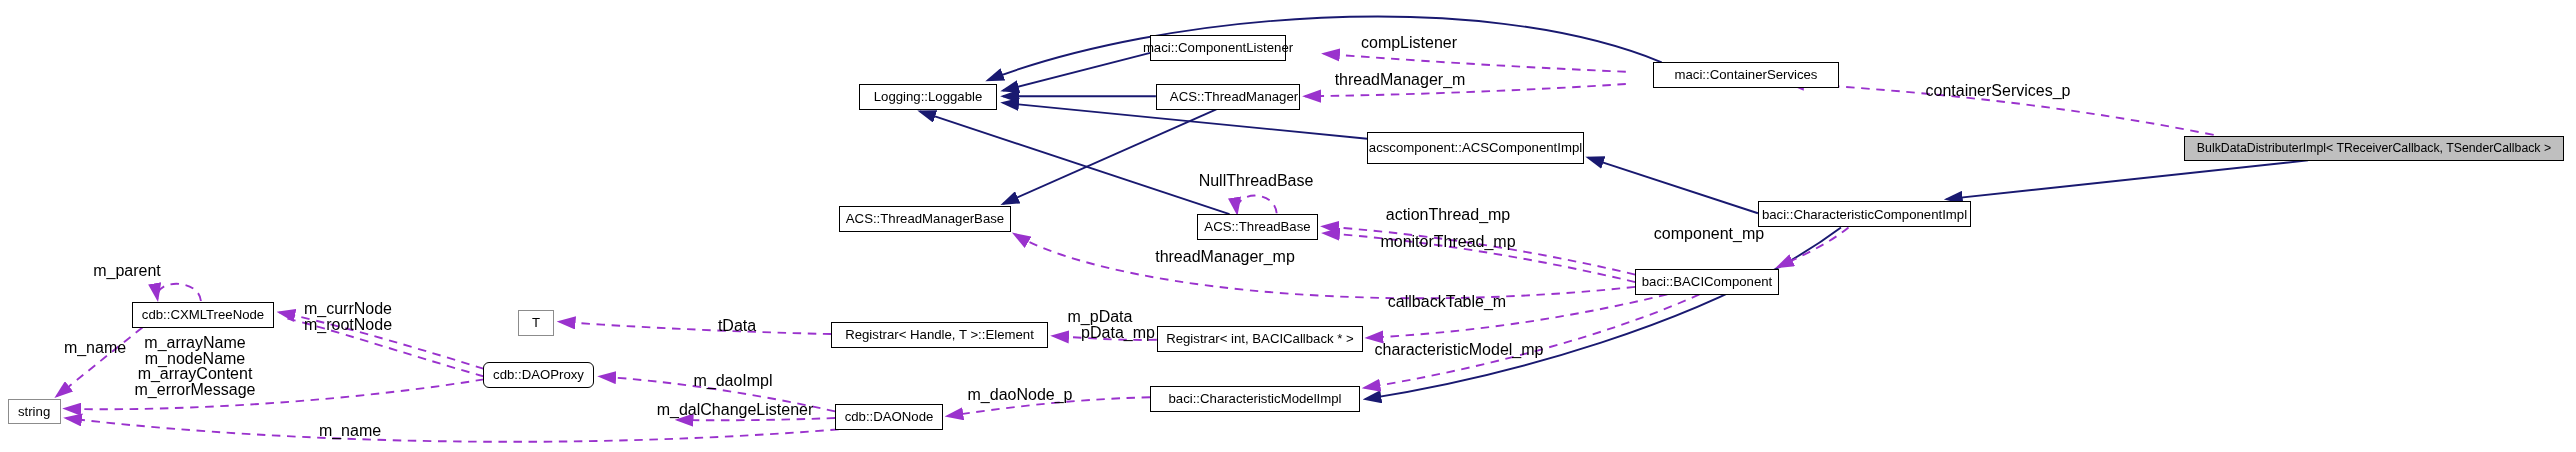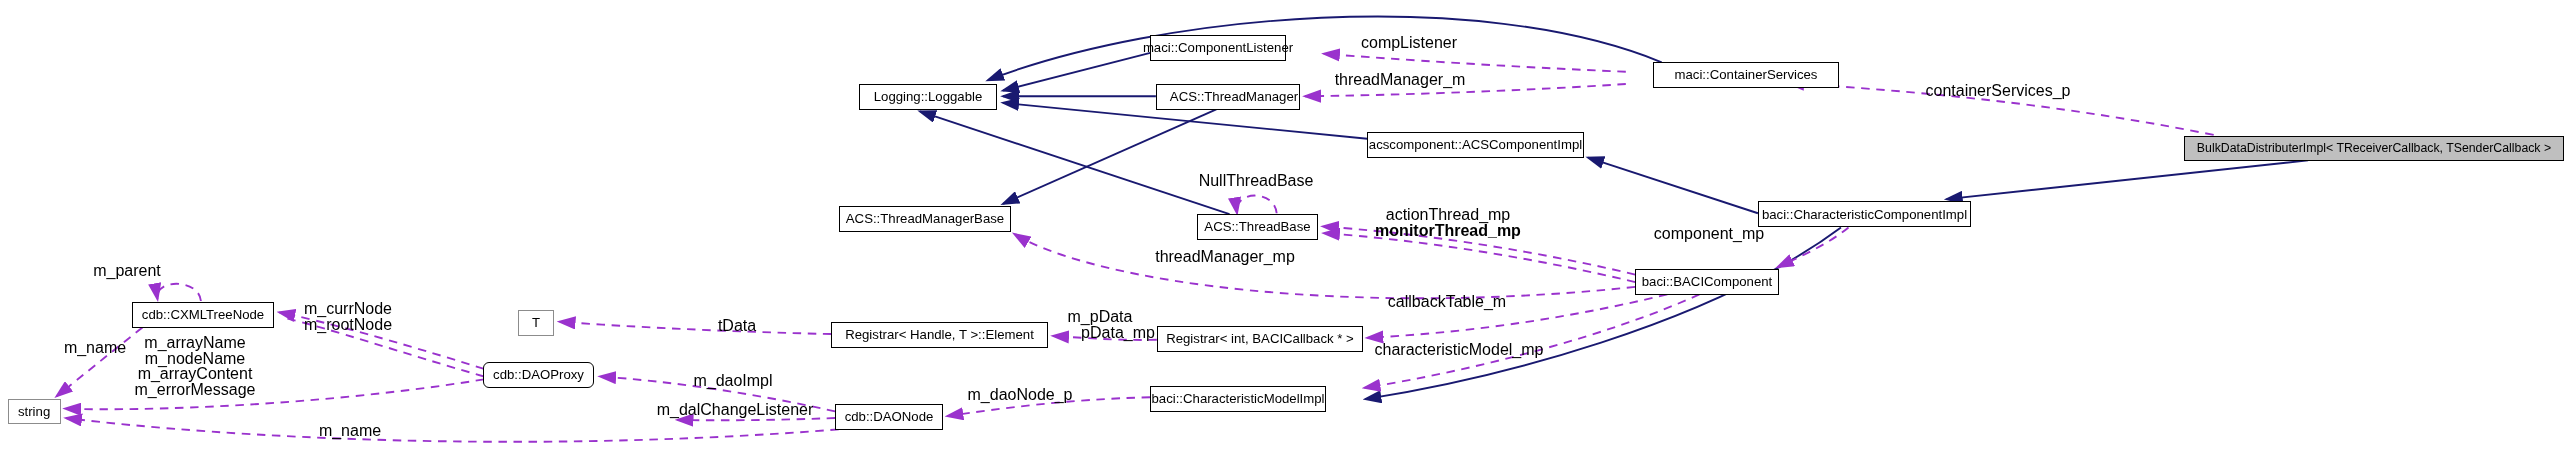--- a/index.html
+++ b/index.html
@@ -77,21 +77,21 @@
       <path d="M 150 347 C 116 374 84 400 59 420" class="edge usage" marker-end="url(#arrow-usage)"></path>
       <path d="M 212 319 C 210 295 162 295 166 317" class="edge usage" marker-end="url(#arrow-usage)"></path>
     </svg>
 <div class="edge-label" style="left: 1409px; top: 43px;">compListener</div>
     <div class="edge-label" style="left: 1400px; top: 80px;">threadManager_m</div>
     <div class="edge-label" style="left: 1998px; top: 91px;">containerServices_p</div>
     <div class="edge-label" style="left: 1256px; top: 181px;">NullThreadBase</div>
     <div class="edge-label" style="left: 1709px; top: 234px;">component_mp</div>
     <div class="edge-label" style="left: 1225px; top: 257px;">threadManager_mp</div>
     <div class="edge-label" style="left: 1448px; top: 215px;">actionThread_mp</div>
-    <div class="edge-label" style="left: 1448px; top: 231px; font-weight: bold;">monitorThread_mp</div>
+    <div class="edge-label" style="left: 1448px; top: 242px;">monitorThread_mp</div>
     <div class="edge-label" style="left: 1447px; top: 302px;">callbackTable_m</div>
     <div class="edge-label" style="left: 1459px; top: 350px;">characteristicModel_mp</div>
     <div class="edge-label" style="left: 1100px; top: 317px;">m_pData</div>
     <div class="edge-label" style="left: 1098px; top: 333px; margin-left: 20px;">pData_mp</div>
     <div class="edge-label" style="left: 737px; top: 326px;">tData</div>
     <div class="edge-label" style="left: 1020px; top: 395px;">m_daoNode_p</div>
     <div class="edge-label" style="left: 733px; top: 381px;">m_daoImpl</div>
     <div class="edge-label" style="left: 735px; top: 410px;">m_dalChangeListener</div>
     <div class="edge-label" style="left: 350px; top: 431px;">m_name</div>
     <div class="edge-label" style="left: 348px; top: 309px;">m_currNode</div>
@@ -99,28 +99,28 @@
     <div class="edge-label" style="left: 195px; top: 343px;">m_arrayName</div>
     <div class="edge-label" style="left: 195px; top: 359px;">m_nodeName</div>
     <div class="edge-label" style="left: 195px; top: 374px;">m_arrayContent</div>
     <div class="edge-label" style="left: 195px; top: 390px;">m_errorMessage</div>
     <div class="edge-label" style="left: 95px; top: 348px;">m_name</div>
     <div class="edge-label" style="left: 127px; top: 271px;">m_parent</div>
     <div class="class-node" style="left: 859px; top: 84px; width: 138px; height: 25.5px;">Logging::Loggable</div>
     <div class="class-node" style="left: 1150px; top: 35px; width: 136px; height: 25.5px;">maci::ComponentListener</div>
     <div class="class-node" style="left: 1156px; top: 84px; width: 144px; height: 25.5px; padding-left: 12px;">ACS::ThreadManager</div>
     <div class="class-node" style="left: 1626px; top: 62px; width: 186px; height: 25.5px; margin-left: 27px;">maci::ContainerServices</div>
-    <div class="class-node" style="left: 1367px; top: 132px; width: 217px; height: 26px;">acscomponent::ACSComponentImpl</div>
+    <div class="class-node" style="left: 1367px; top: 132px; width: 217px; height: 32px;">acscomponent::ACSComponentImpl</div>
     <div class="class-node highlight" style="left: 2184px; top: 136px; width: 380px; height: 24.6px;">BulkDataDistributerImpl&lt; TReceiverCallback, TSenderCallback &gt;</div>
     <div class="class-node" style="left: 839px; top: 206px; width: 172px; height: 25.5px;">ACS::ThreadManagerBase</div>
     <div class="class-node" style="left: 1197px; top: 214px; width: 121px; height: 25.5px;">ACS::ThreadBase</div>
     <div class="class-node" style="left: 1758px; top: 201px; width: 213px; height: 26.4px;">baci::CharacteristicComponentImpl</div>
     <div class="class-node" style="left: 1635px; top: 269px; width: 144px; height: 25.5px;">baci::BACIComponent</div>
     <div class="class-node" style="left: 132px; top: 302px; width: 142px; height: 25.5px;">cdb::CXMLTreeNode</div>
     <div class="class-node external" style="left: 518px; top: 310px; width: 36px; height: 25.5px;">T</div>
     <div class="class-node" style="left: 831px; top: 322px; width: 217px; height: 25.5px;">Registrar&lt; Handle, T &gt;::Element</div>
     <div class="class-node" style="left: 1157px; top: 326px; width: 206px; height: 25.5px;">Registrar&lt; int, BACICallback * &gt;</div>
-    <div class="class-node" style="left: 1150px; top: 386px; width: 176px; height: 25.5px;">baci::CharacteristicModelImpl</div>
+    <div class="class-node" style="left: 1150px; top: 386px; width: 210px; height: 25.5px;">baci::CharacteristicModelImpl</div>
     <div class="class-node" style="left: 483px; top: 362px; width: 111px; height: 25.5px; border-radius: 6px;">cdb::DAOProxy</div>
     <div class="class-node" style="left: 835px; top: 404px; width: 108px; height: 25.5px;">cdb::DAONode</div>
     <div class="class-node external" style="left: 7.6px; top: 399px; width: 53px; height: 24.6px;">string</div>
   </div>
 
 
 </body></html>

